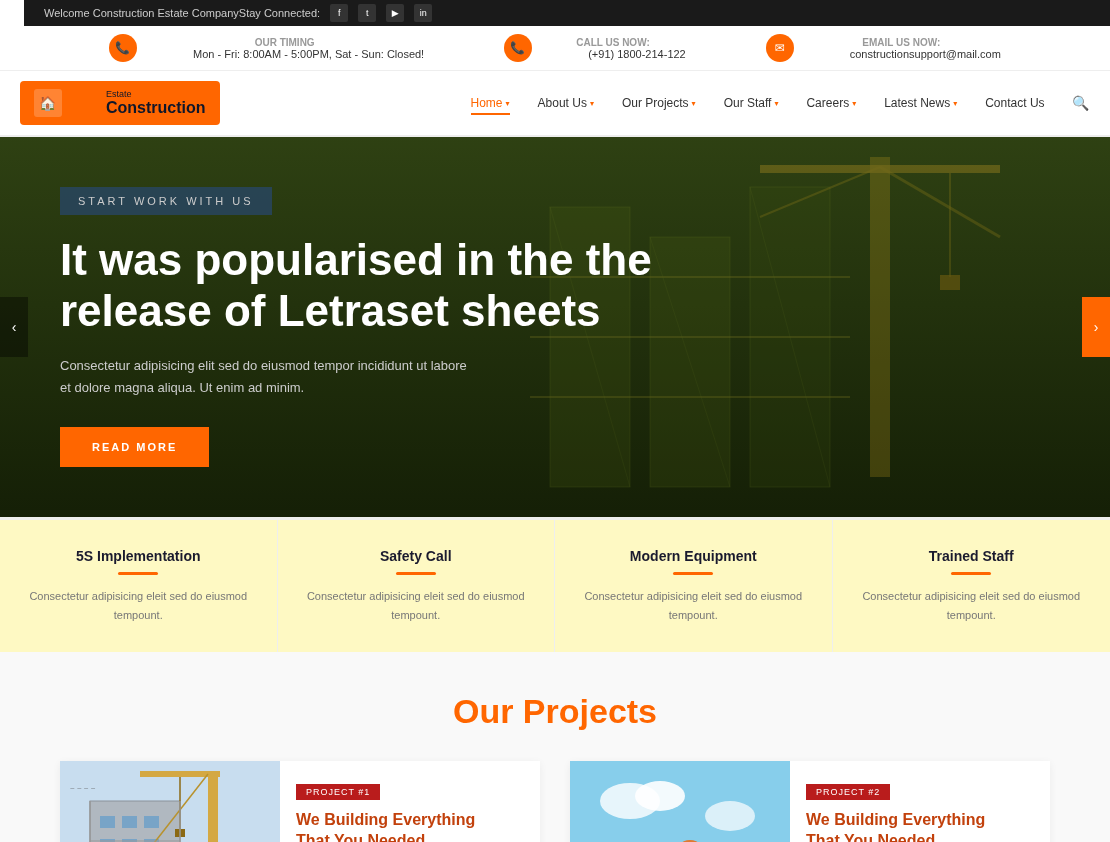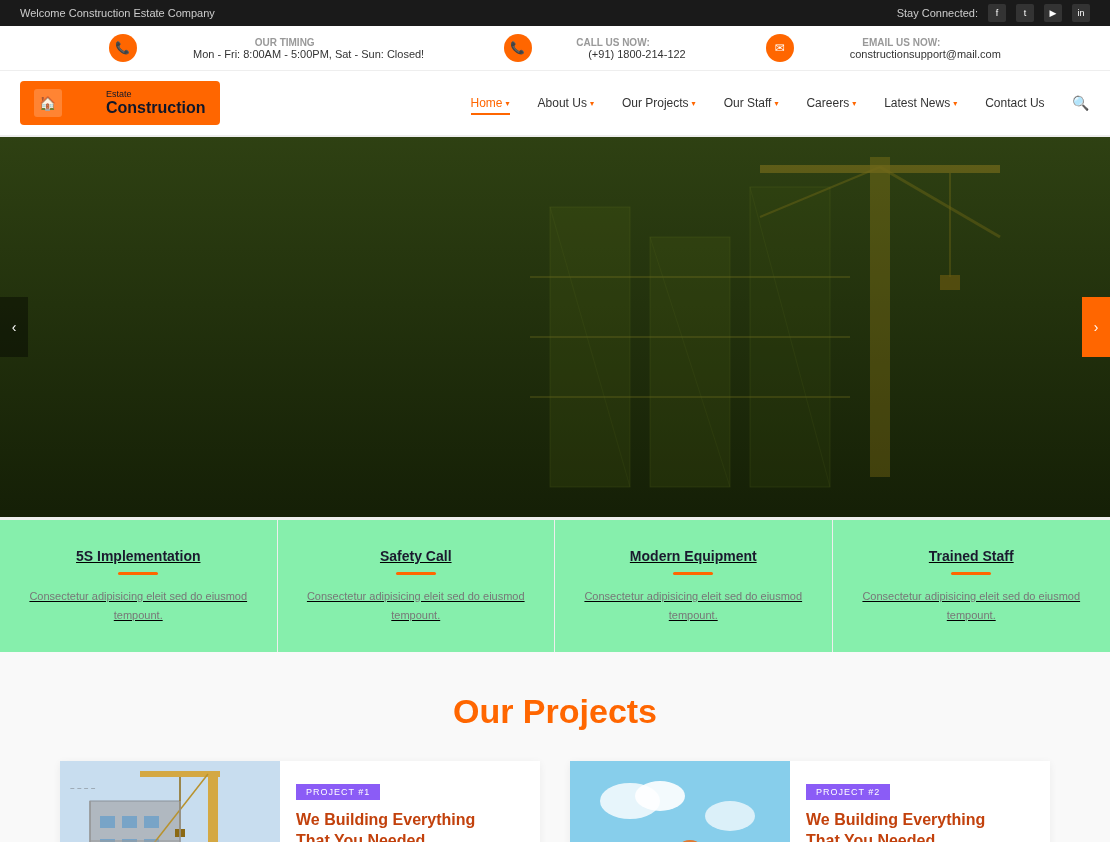--- a/index.html
+++ b/index.html
@@ -5,22 +5,23 @@
     * { margin: 0; padding: 0; box-sizing: border-box; }
     body { font-family: Arial, sans-serif; width: 1110px; overflow-x: hidden; background: #fff; }
 
     
     .top-bar {
       background: #1a1a1a;
       color: #ccc;
       font-size: 11px;
       padding: 4px 20px;
       display: flex;
-      justify-content: space-between;
+      justify-content: flex-start;
       align-items: center;
+      margin-left: 24px;
     }
     .top-bar-right { display: flex; align-items: center; gap: 10px; }
     .social-icon {
       display: inline-flex; align-items: center; justify-content: center;
       width: 18px; height: 18px; background: #333; color: #fff;
       font-size: 9px; border-radius: 2px; cursor: pointer;
     }
 
     
     .contact-bar {
@@ -121,21 +122,21 @@
     .side-arrow-left {
       position: absolute; left: 0; top: 50%; transform: translateY(-50%);
       background: rgba(0,0,0,0.4); color: #fff; width: 28px; height: 60px;
       display: flex; align-items: center; justify-content: center;
       z-index: 10; cursor: pointer; font-size: 14px;
     }
 
     
     .features {
       display: grid; grid-template-columns: repeat(4, 1fr);
-      background: #86efac; border-top: 3px solid #eee; text-decoration: underline;
+      background: #fef9c3; border-top: 3px solid #eee;
     }
     .feature-item {
       padding: 28px 24px; text-align: center;
       border-right: 1px solid #eee;
       position: relative;
     }
     .feature-item:last-child { border-right: none; }
     .feature-title { font-size: 14px; font-weight: bold; color: #1a1a2e; margin-bottom: 8px; }
     .feature-underline {
       width: 40px; height: 3px; background: #ff6600;
@@ -150,21 +151,21 @@
       color: #ff6600; margin-bottom: 30px;
     }
     .projects-grid { display: grid; grid-template-columns: 1fr 1fr; gap: 30px; }
     .project-card { background: #fff; display: flex; gap: 0; box-shadow: 0 2px 8px rgba(0,0,0,0.06); }
     .project-img {
       width: 220px; min-height: 220px; flex-shrink: 0; position: relative;
       overflow: hidden;
     }
     .project-content { padding: 20px 16px; flex: 1; }
     .project-tag {
-      background: #8b5cf6; color: #fff; font-size: 9px;
+      background: #b91c1c; color: #fff; font-size: 9px;
       padding: 3px 10px; letter-spacing: 1px; text-transform: uppercase;
       display: inline-block; margin-bottom: 10px;
     }
     .project-heading { font-size: 16px; font-weight: bold; color: #1a1a2e; line-height: 1.3; margin-bottom: 4px; }
     .project-heading span { color: #c2410c; display: block; }
 
     
     .project-img::before {
       content: ''; position: absolute; left: 0; bottom: 0;
       width: 6px; height: 50%; background: #ff6600; z-index: 2;
@@ -275,20 +276,26 @@
     <rect x="490" y="118" width="20" height="15" fill="rgba(200,140,20,0.7)"></rect>
 
     <line x1="100" y1="50" x2="180" y2="330" stroke="rgba(150,170,50,0.2)" stroke-width="1"></line>
     <line x1="200" y1="80" x2="280" y2="330" stroke="rgba(150,170,50,0.2)" stroke-width="1"></line>
     <line x1="300" y1="30" x2="380" y2="330" stroke="rgba(150,170,50,0.2)" stroke-width="1"></line>
   </svg>
 
   <div class="side-arrow-left">‹</div>
   <div class="side-arrow-right">›</div>
 
+  <div class="hero-content">
+    <div class="hero-badge">START WORK WITH US</div>
+    <h1 class="hero-title">It was popularised in the the release of Letraset sheets</h1>
+    <p class="hero-desc">Consectetur adipisicing elit sed do eiusmod tempor incididunt ut labore et dolore magna aliqua. Ut enim ad minim.</p>
+    <button class="btn-primary">READ MORE</button>
+  </div>
 </section>
 
 <div class="features">
   <div class="feature-item">
     <div class="feature-title">5S Implementation</div>
     <div class="feature-underline"></div>
     <div class="feature-desc">Consectetur adipisicing eleit sed do eiusmod tempount.</div>
   </div>
   <div class="feature-item">
     <div class="feature-title">Safety Call</div>

